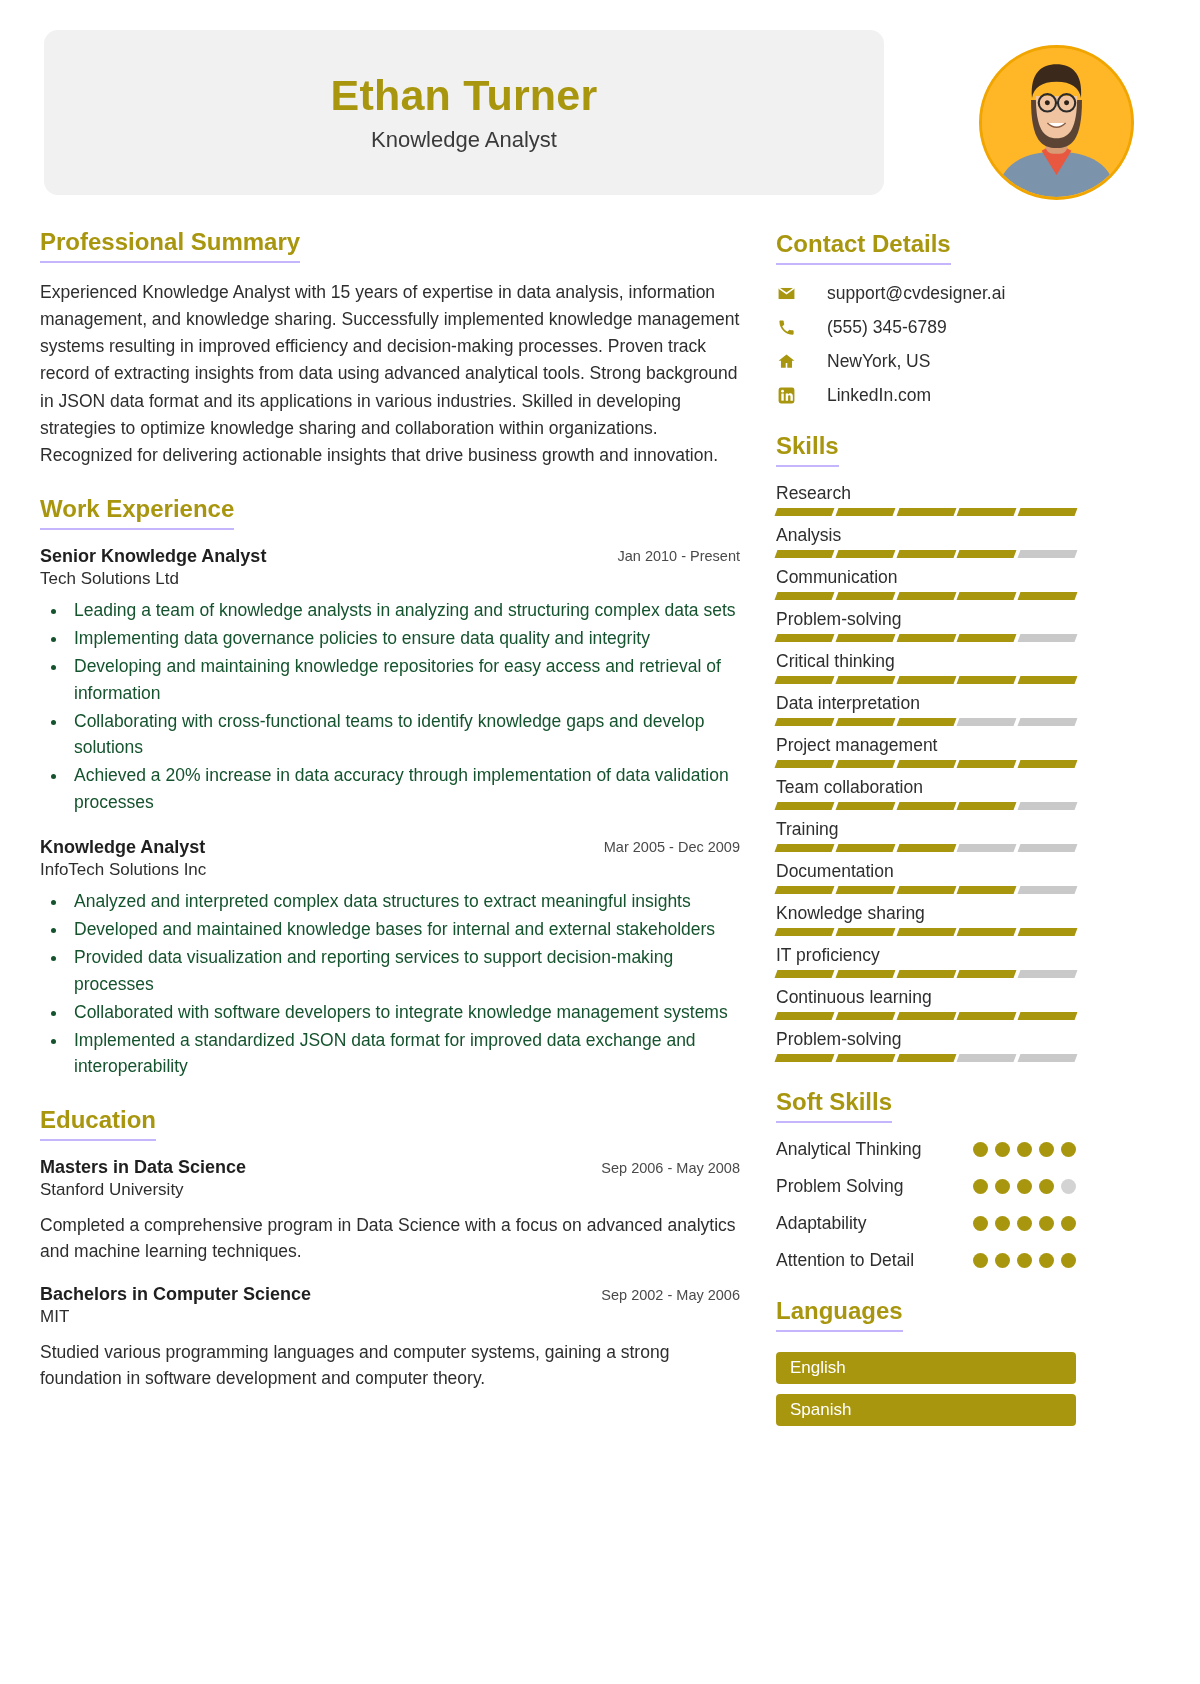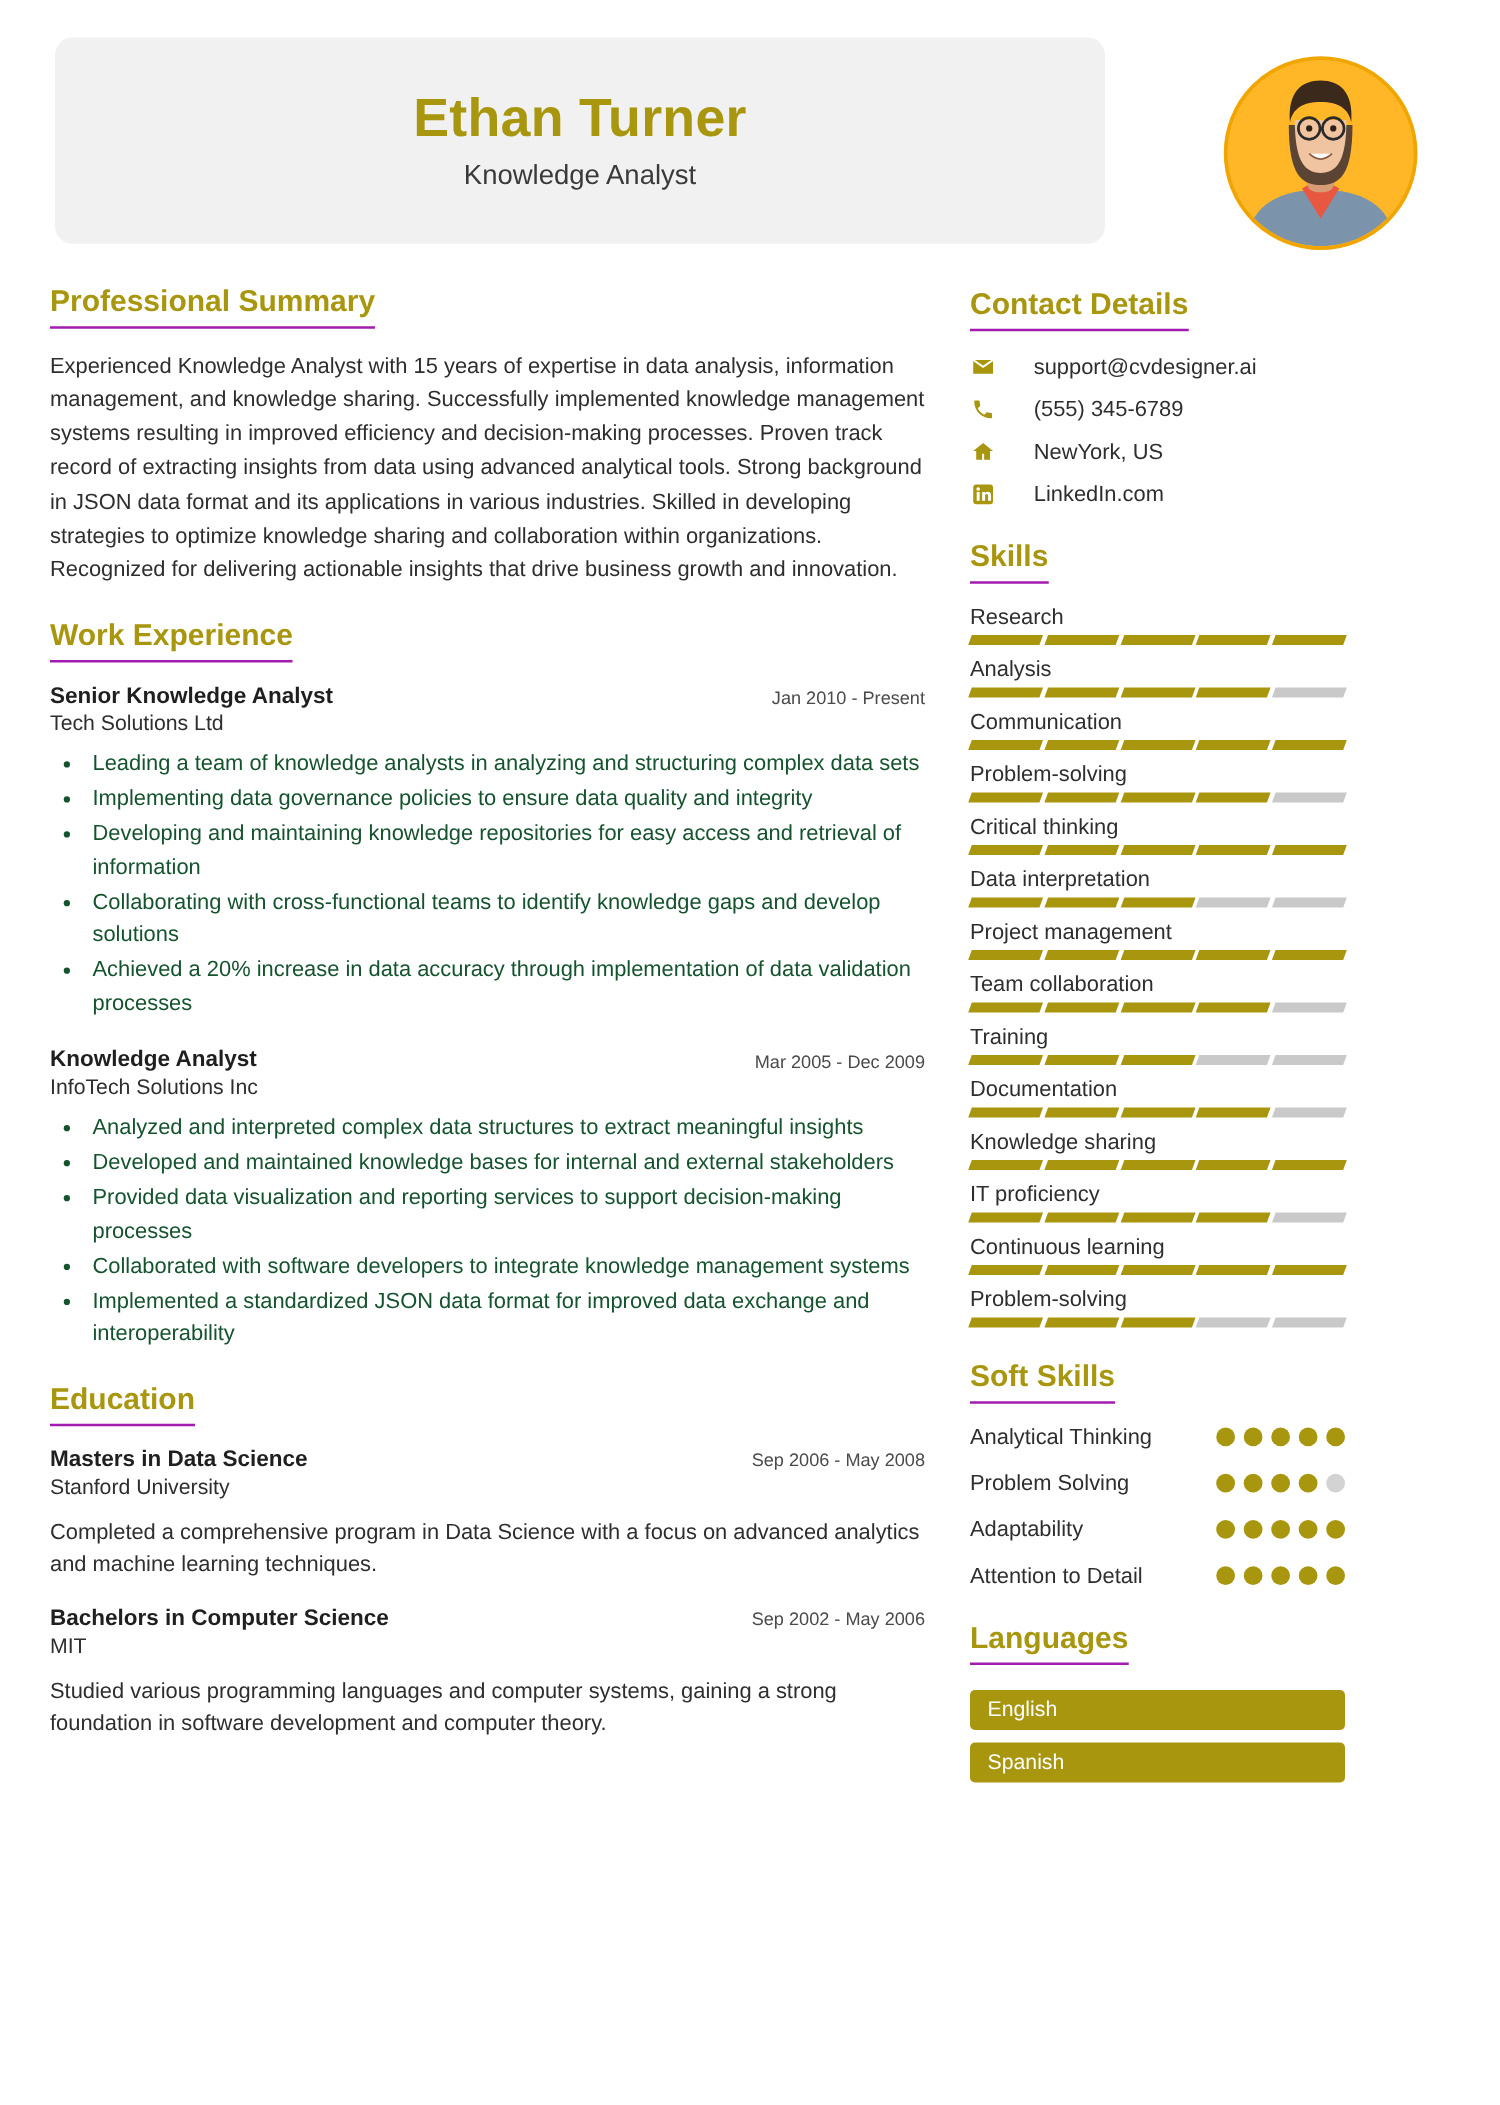--- a/index.html
+++ b/index.html
@@ -71,37 +71,37 @@
   .col-left { width: 700px; }
   .col-right { width: 300px; padding-top: 2px;}
 
   .section { margin-bottom: 26px; }
   .section-title {
     font-size: 24px;
     font-weight: bold;
     color: #a9960f;
     display: inline-block;
     padding-bottom: 5px;
-    border-bottom: 2px solid #a21caf;
+    border-bottom: 2px solid #c4b5fd;
     margin-bottom: 16px;
   }
   .section-title.right { font-size: 24px; }
 
   .summary-text {
     font-size: 17.5px;
     line-height: 1.55;
     color: #2e2e2e;
   }
 
   
   .job { margin-bottom: 22px; }
   .job-head {
     display: flex;
     justify-content: space-between;
-    align-items: flex-end;
+    align-items: center;
   }
   .job-role {
     font-size: 18px;
     font-weight: bold;
     color: #1f1f1f;
   }
   .job-date {
     font-size: 14.5px;
     color: #4a4a4a;
     white-space: nowrap;

